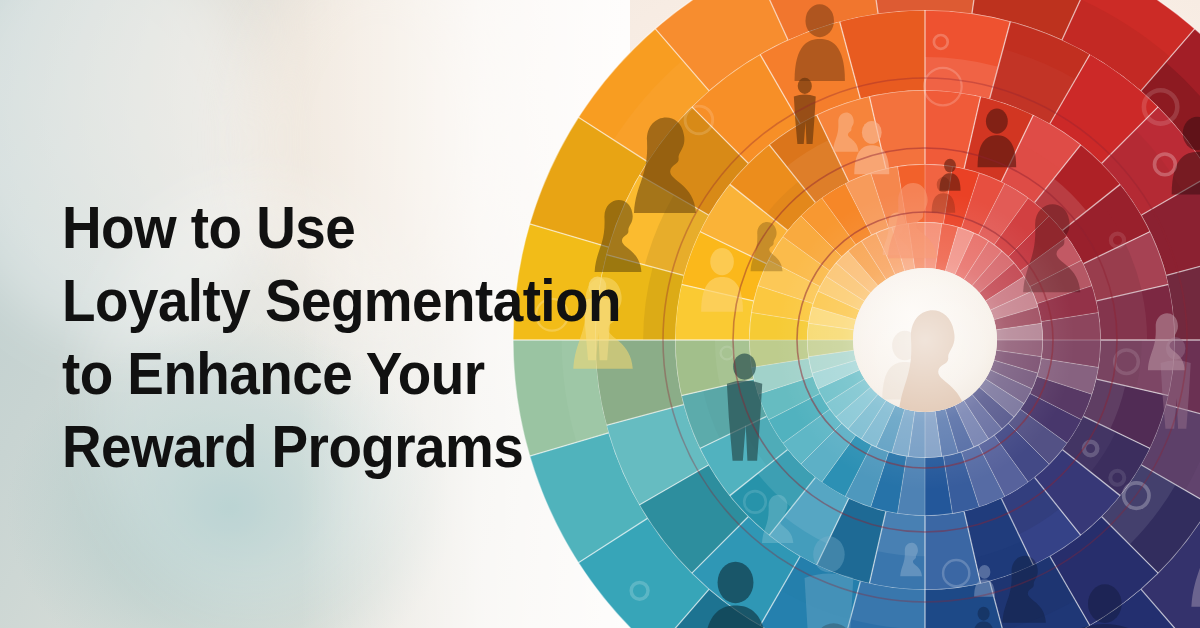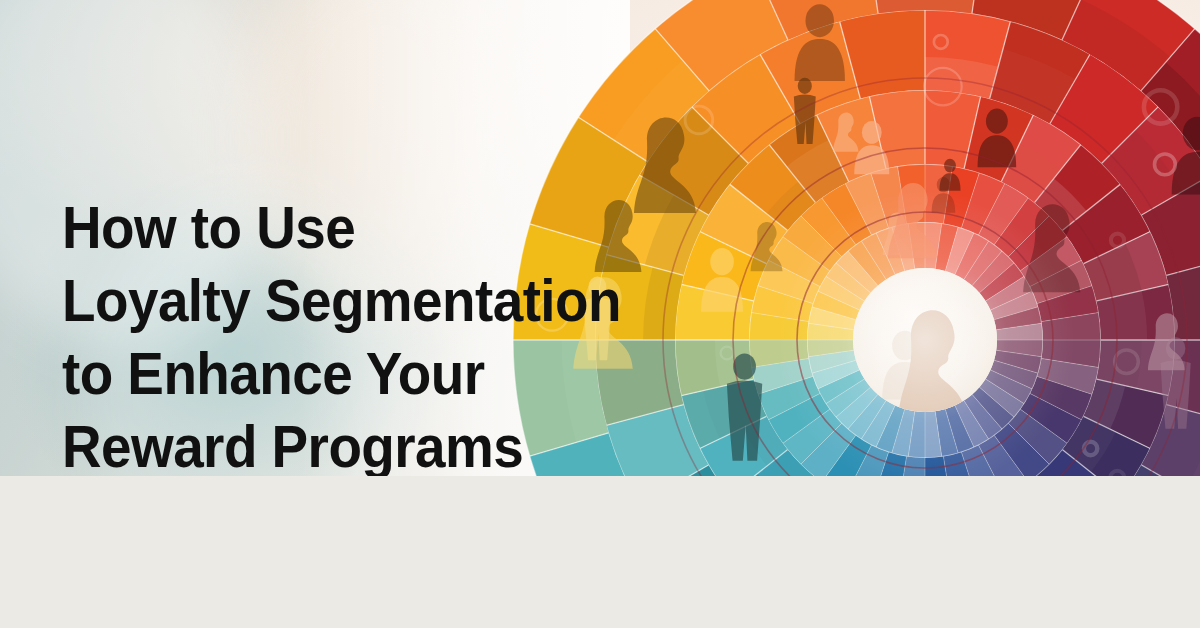--- a/index.html
+++ b/index.html
@@ -1,21 +1,21 @@
 <!DOCTYPE html>
 <html><head>
 <meta charset="utf-8">
 <style>
   html,body{margin:0;padding:0;}
   body{
     width:1200px;height:628px;overflow:hidden;
     font-family:"Liberation Sans", sans-serif;
     background:#eceae4;
   }
-  #stage{position:relative;width:1200px;height:476px;overflow:hidden;}
+  #stage{position:relative;width:1200px;height:628px;overflow:hidden;}
 
   
   .bg-base{
     position:absolute;inset:0;
     background:
       radial-gradient(115% 95% at 78% 14%, #fdf4ec 0%, #f7ece3 24%, #efe7de 44%, rgba(239,231,222,0) 72%),
       linear-gradient(118deg, #bccdcd 0%, #c8d4d2 16%, #dde0da 36%, #eee7de 57%, #f7efe6 74%, #fbf6ef 100%);
   }
   .bg-blob{
     position:absolute;

